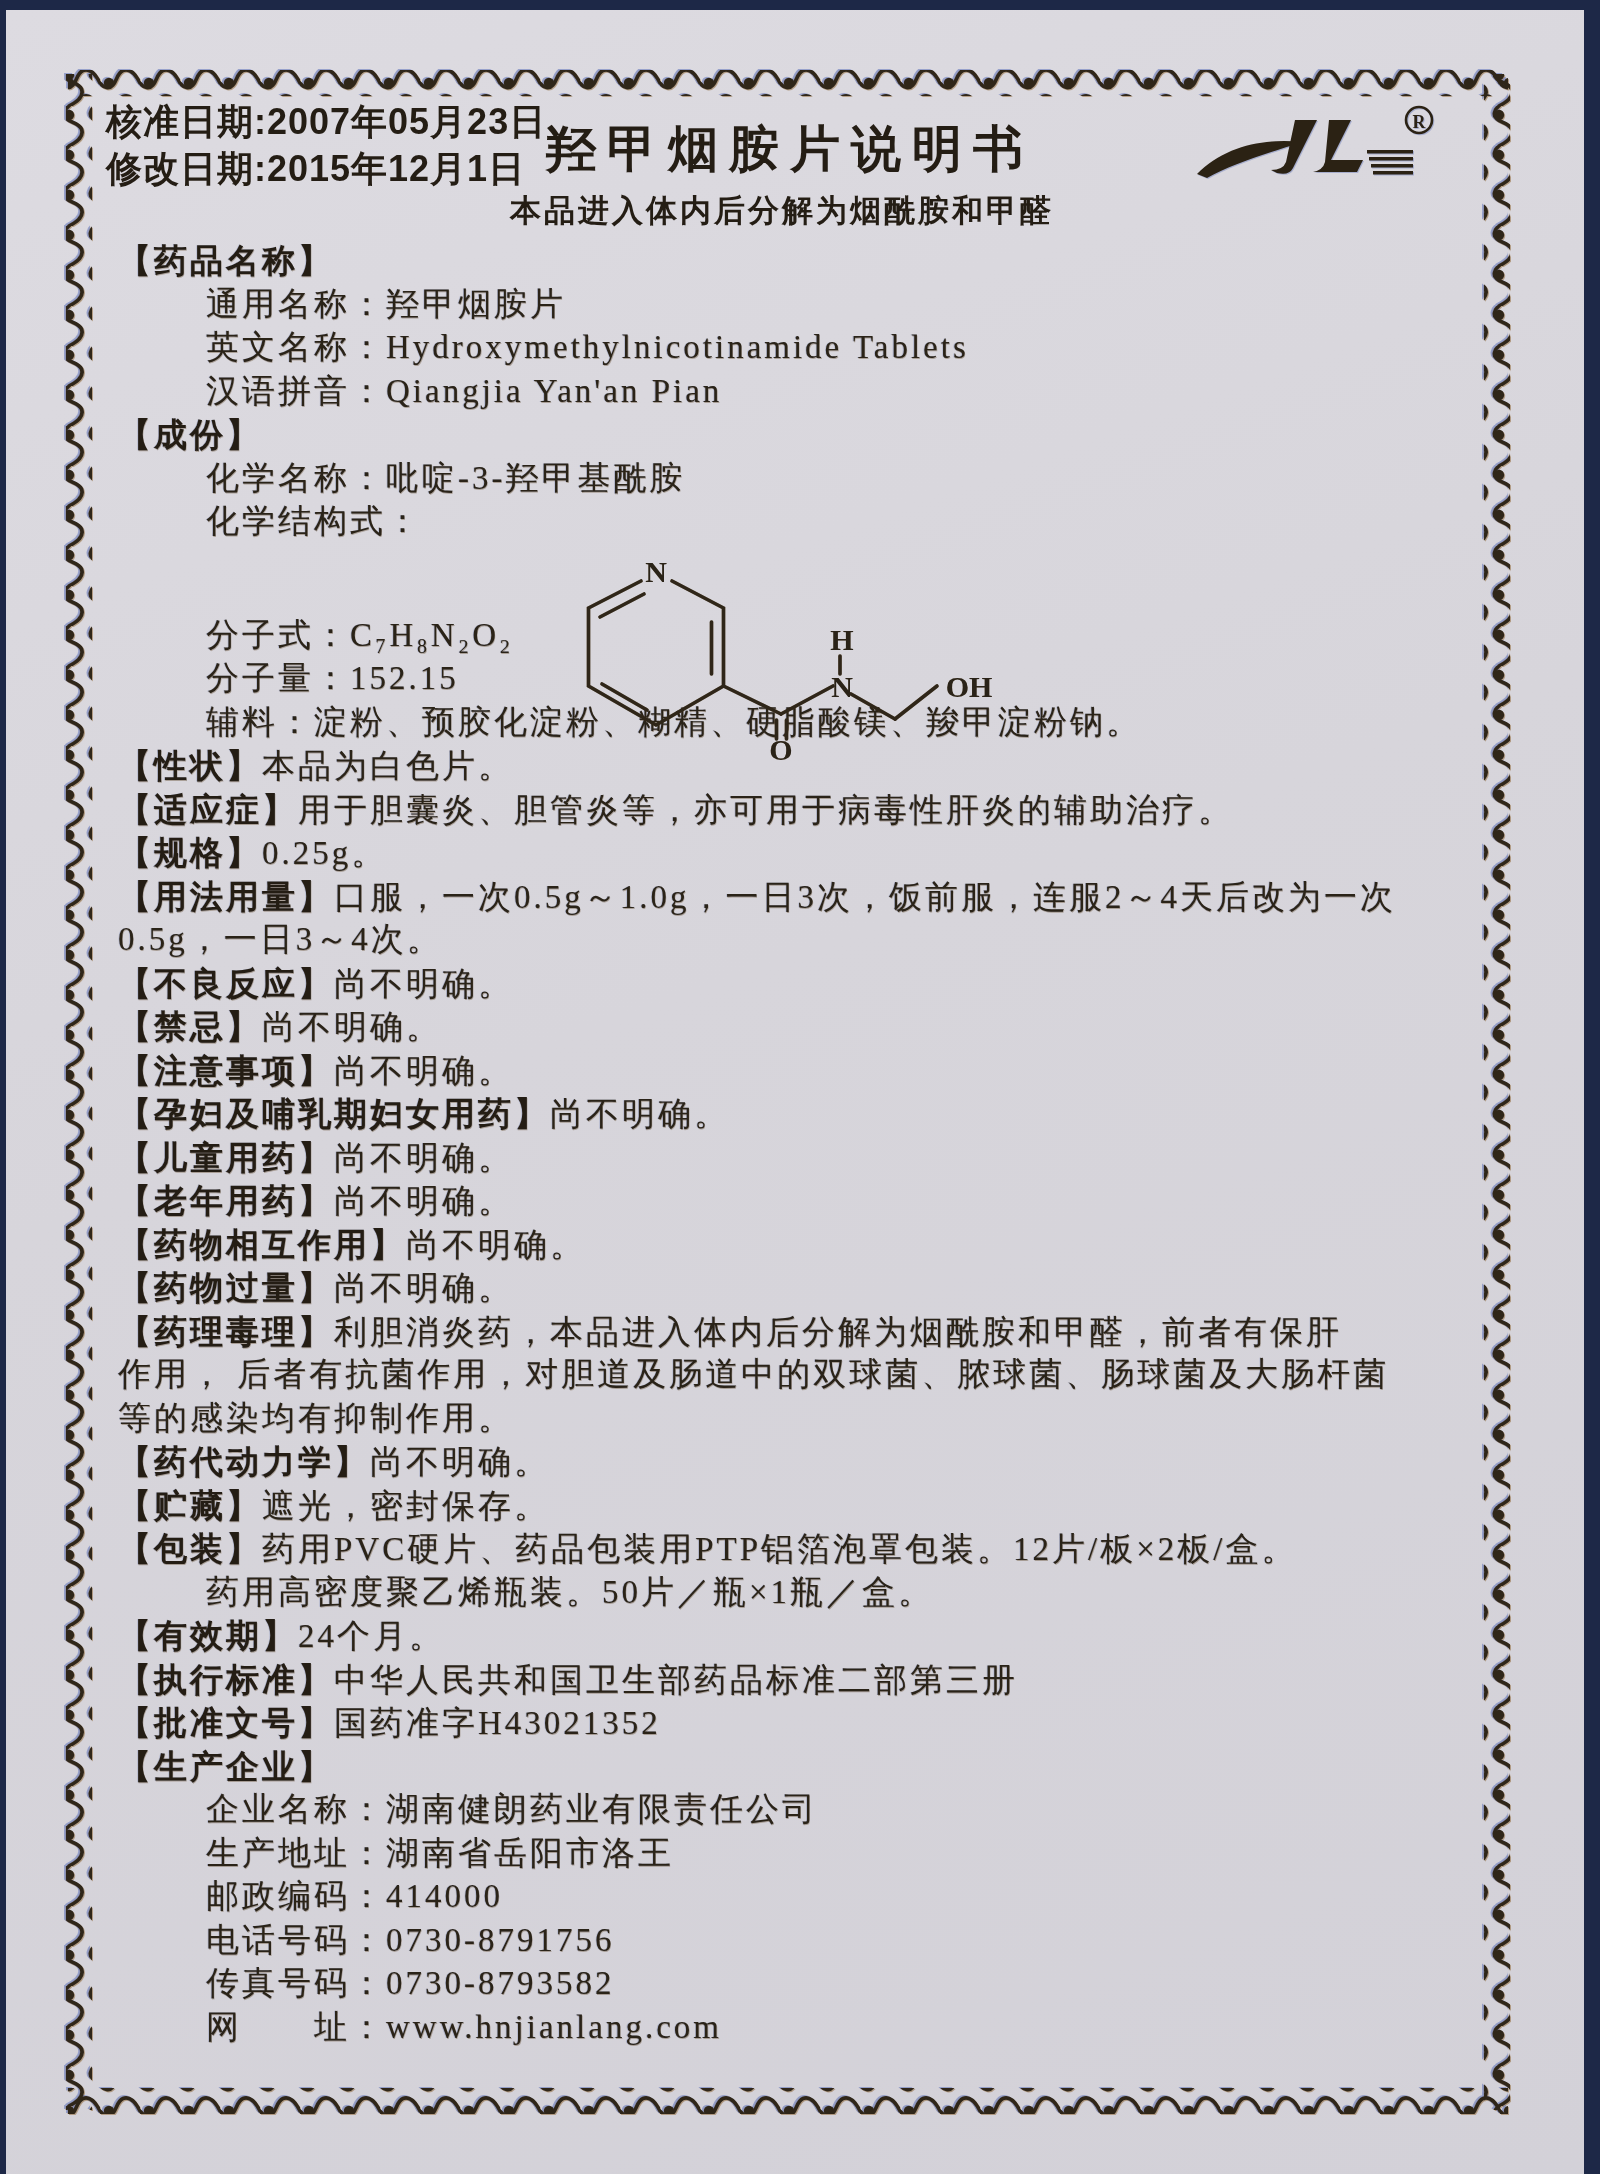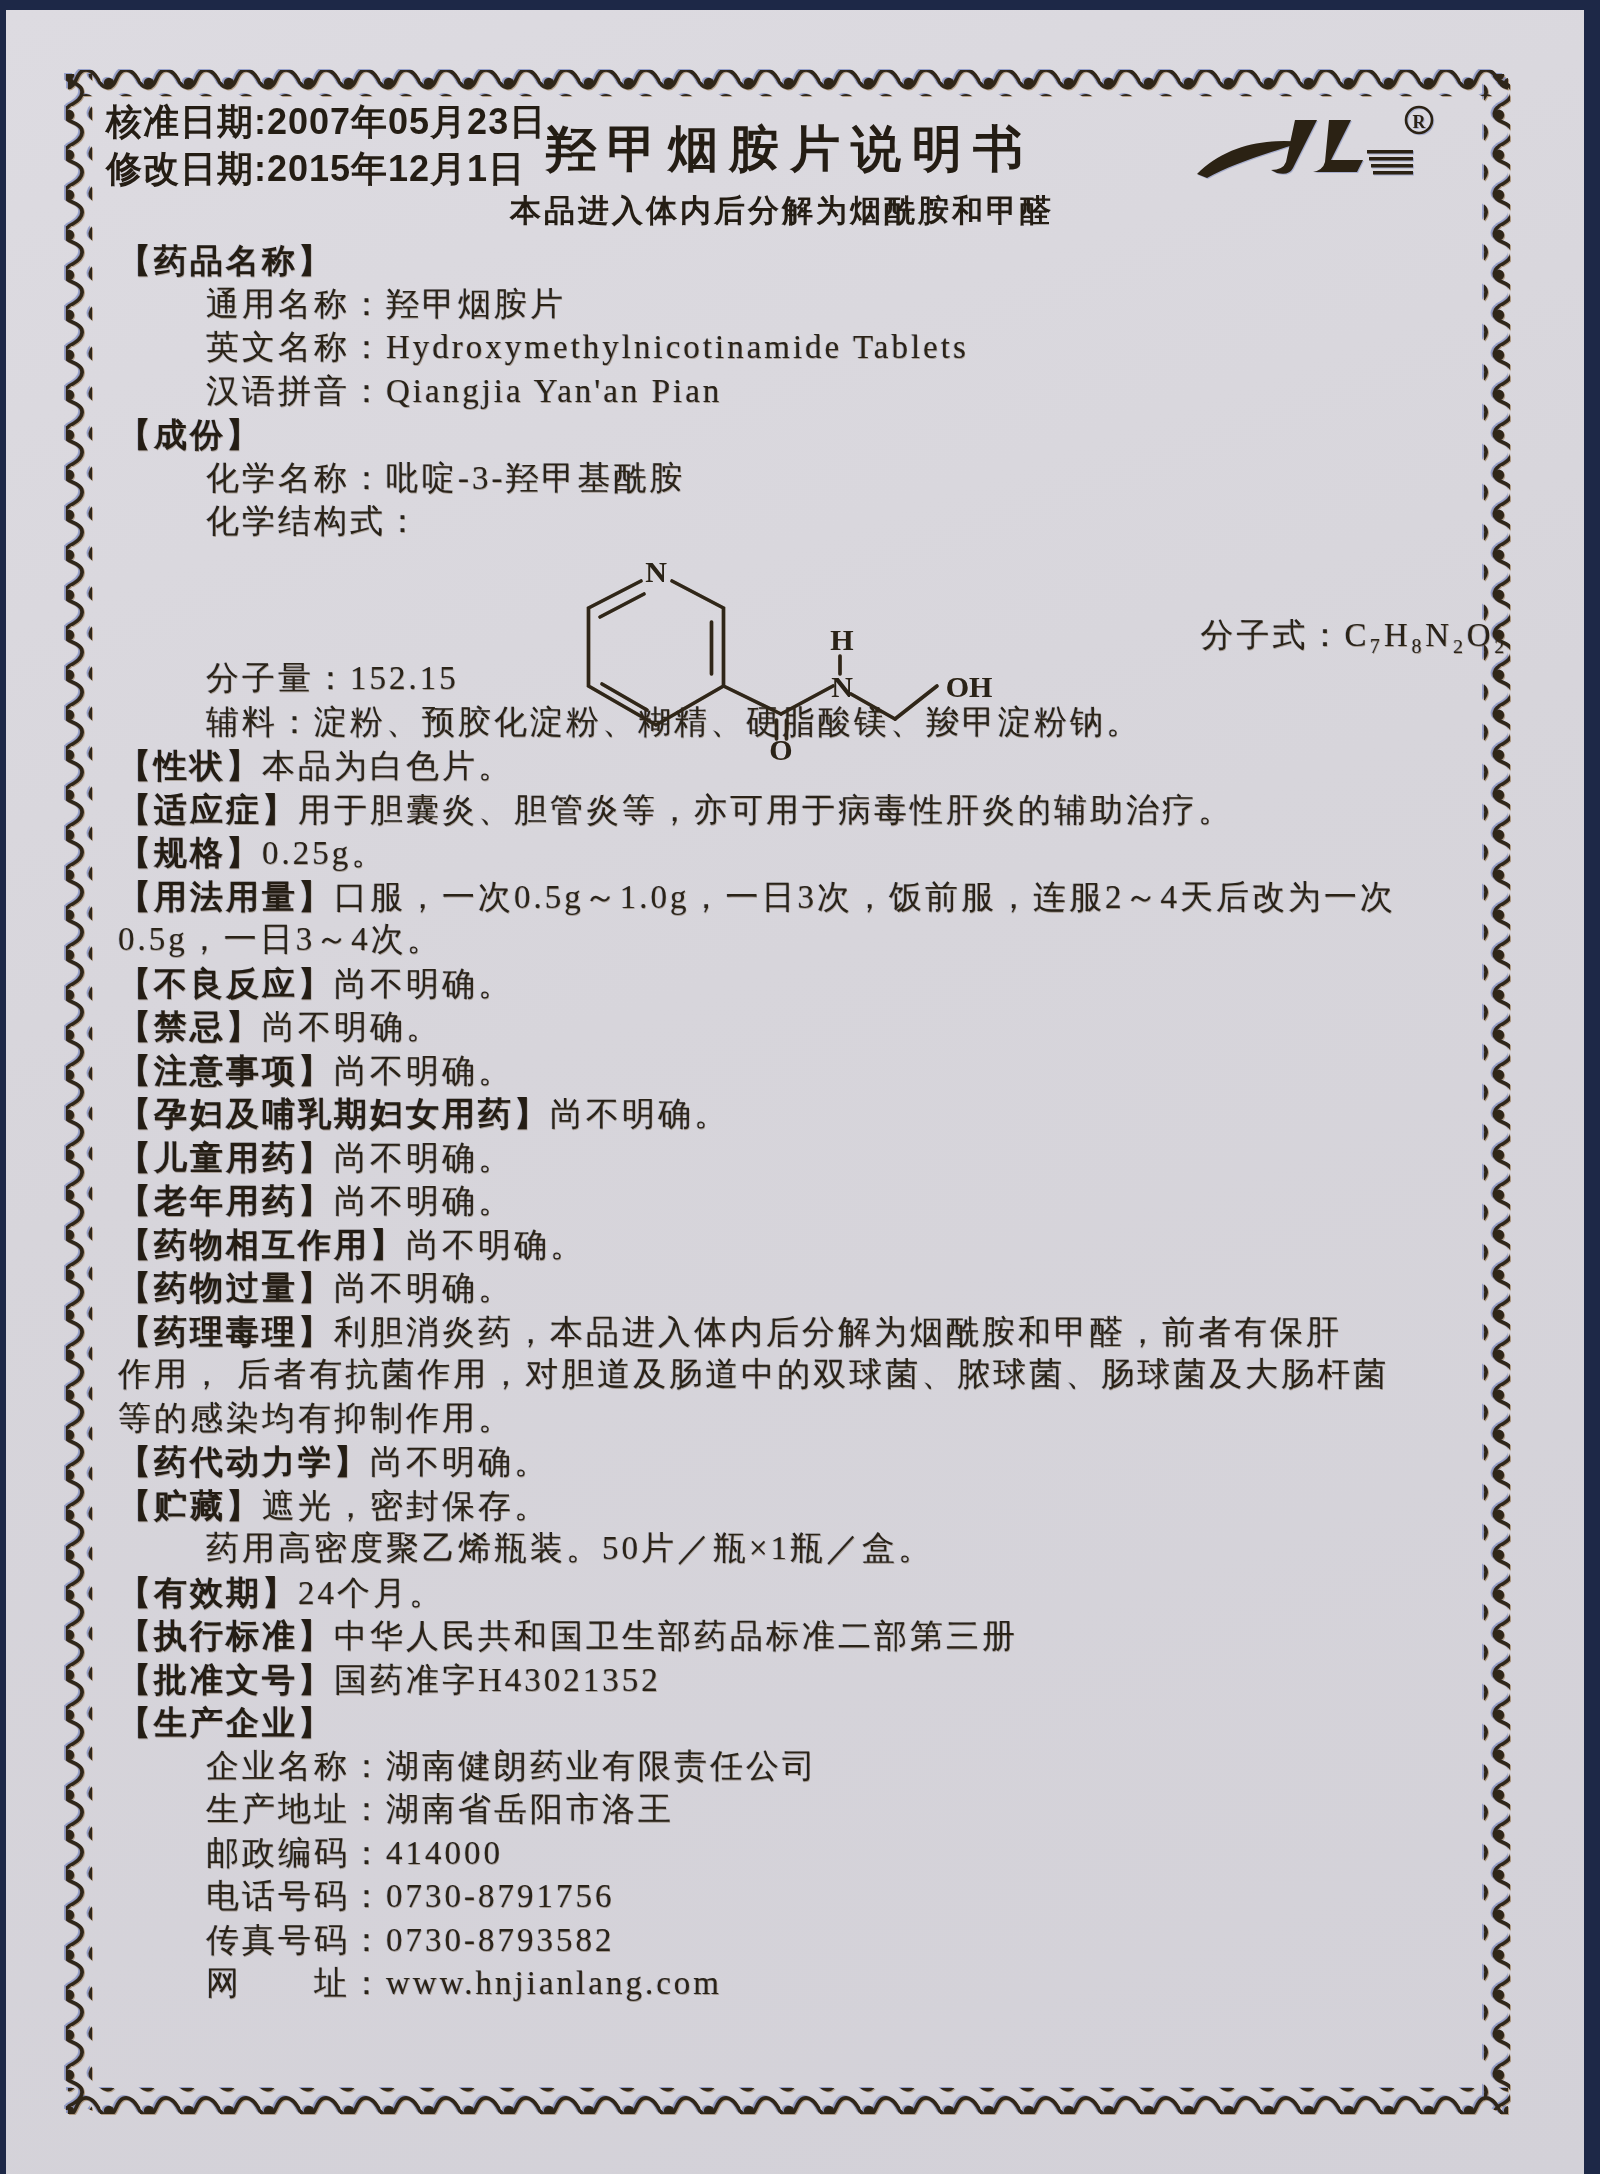--- a/index.html
+++ b/index.html
@@ -89,41 +89,42 @@
   </svg>
 
   <div id="doc-lines">
       <div class="line"><span class="lbl">【药品名称】</span></div>
       <div class="line ind"><span>通用名称：羟甲烟胺片</span></div>
       <div class="line ind"><span>英文名称：Hydroxymethylnicotinamide Tablets</span></div>
       <div class="line ind"><span>汉语拼音：Qiangjia Yan'an Pian</span></div>
       <div class="line"><span class="lbl">【成份】</span></div>
       <div class="line ind"><span>化学名称：吡啶-3-羟甲基酰胺</span></div>
       <div class="line ind"><span>化学结构式：</span></div>
-      <div class="line ind" style="margin-top: 70px; text-align: right;"><span>分子式：C₇H₈N₂O₂</span></div>
+      <div class="line ind" style="margin-top: 70px;"><span>分子式：C₇H₈N₂O₂</span></div>
       <div class="line ind"><span>分子量：152.15</span></div>
       <div class="line ind"><span>辅料：淀粉、预胶化淀粉、糊精、硬脂酸镁、羧甲淀粉钠。</span></div>
       <div class="line"><span class="lbl">【性状】</span><span>本品为白色片。</span></div>
       <div class="line"><span class="lbl">【适应症】</span><span>用于胆囊炎、胆管炎等，亦可用于病毒性肝炎的辅助治疗。</span></div>
       <div class="line"><span class="lbl">【规格】</span><span>0.25g。</span></div>
       <div class="line"><span class="lbl">【用法用量】</span><span>口服，一次0.5g～1.0g，一日3次，饭前服，连服2～4天后改为一次</span></div>
       <div class="line"><span>0.5g，一日3～4次。</span></div>
       <div class="line"><span class="lbl">【不良反应】</span><span>尚不明确。</span></div>
       <div class="line"><span class="lbl">【禁忌】</span><span>尚不明确。</span></div>
       <div class="line"><span class="lbl">【注意事项】</span><span>尚不明确。</span></div>
       <div class="line"><span class="lbl">【孕妇及哺乳期妇女用药】</span><span>尚不明确。</span></div>
       <div class="line"><span class="lbl">【儿童用药】</span><span>尚不明确。</span></div>
       <div class="line"><span class="lbl">【老年用药】</span><span>尚不明确。</span></div>
       <div class="line"><span class="lbl">【药物相互作用】</span><span>尚不明确。</span></div>
       <div class="line"><span class="lbl">【药物过量】</span><span>尚不明确。</span></div>
       <div class="line"><span class="lbl">【药理毒理】</span><span>利胆消炎药，本品进入体内后分解为烟酰胺和甲醛，前者有保肝</span></div>
       <div class="line"><span>作用， 后者有抗菌作用，对胆道及肠道中的双球菌、脓球菌、肠球菌及大肠杆菌</span></div>
       <div class="line"><span>等的感染均有抑制作用。</span></div>
       <div class="line"><span class="lbl">【药代动力学】</span><span>尚不明确。</span></div>
       <div class="line"><span class="lbl">【贮藏】</span><span>遮光，密封保存。</span></div>
+      <div class="line"><span class="lbl">【包装】</span><span>药用PVC硬片、药品包装用PTP铝箔泡罩包装。12片/板×2板/盒。</span></div>
       <div class="line ind"><span>药用高密度聚乙烯瓶装。50片／瓶×1瓶／盒。</span></div>
       <div class="line"><span class="lbl">【有效期】</span><span>24个月。</span></div>
       <div class="line"><span class="lbl">【执行标准】</span><span>中华人民共和国卫生部药品标准二部第三册</span></div>
       <div class="line"><span class="lbl">【批准文号】</span><span>国药准字H43021352</span></div>
       <div class="line"><span class="lbl">【生产企业】</span></div>
       <div class="line ind"><span>企业名称：湖南健朗药业有限责任公司</span></div>
       <div class="line ind"><span>生产地址：湖南省岳阳市洛王</span></div>
       <div class="line ind"><span>邮政编码：414000</span></div>
       <div class="line ind"><span>电话号码：0730-8791756</span></div>
       <div class="line ind"><span>传真号码：0730-8793582</span></div>

